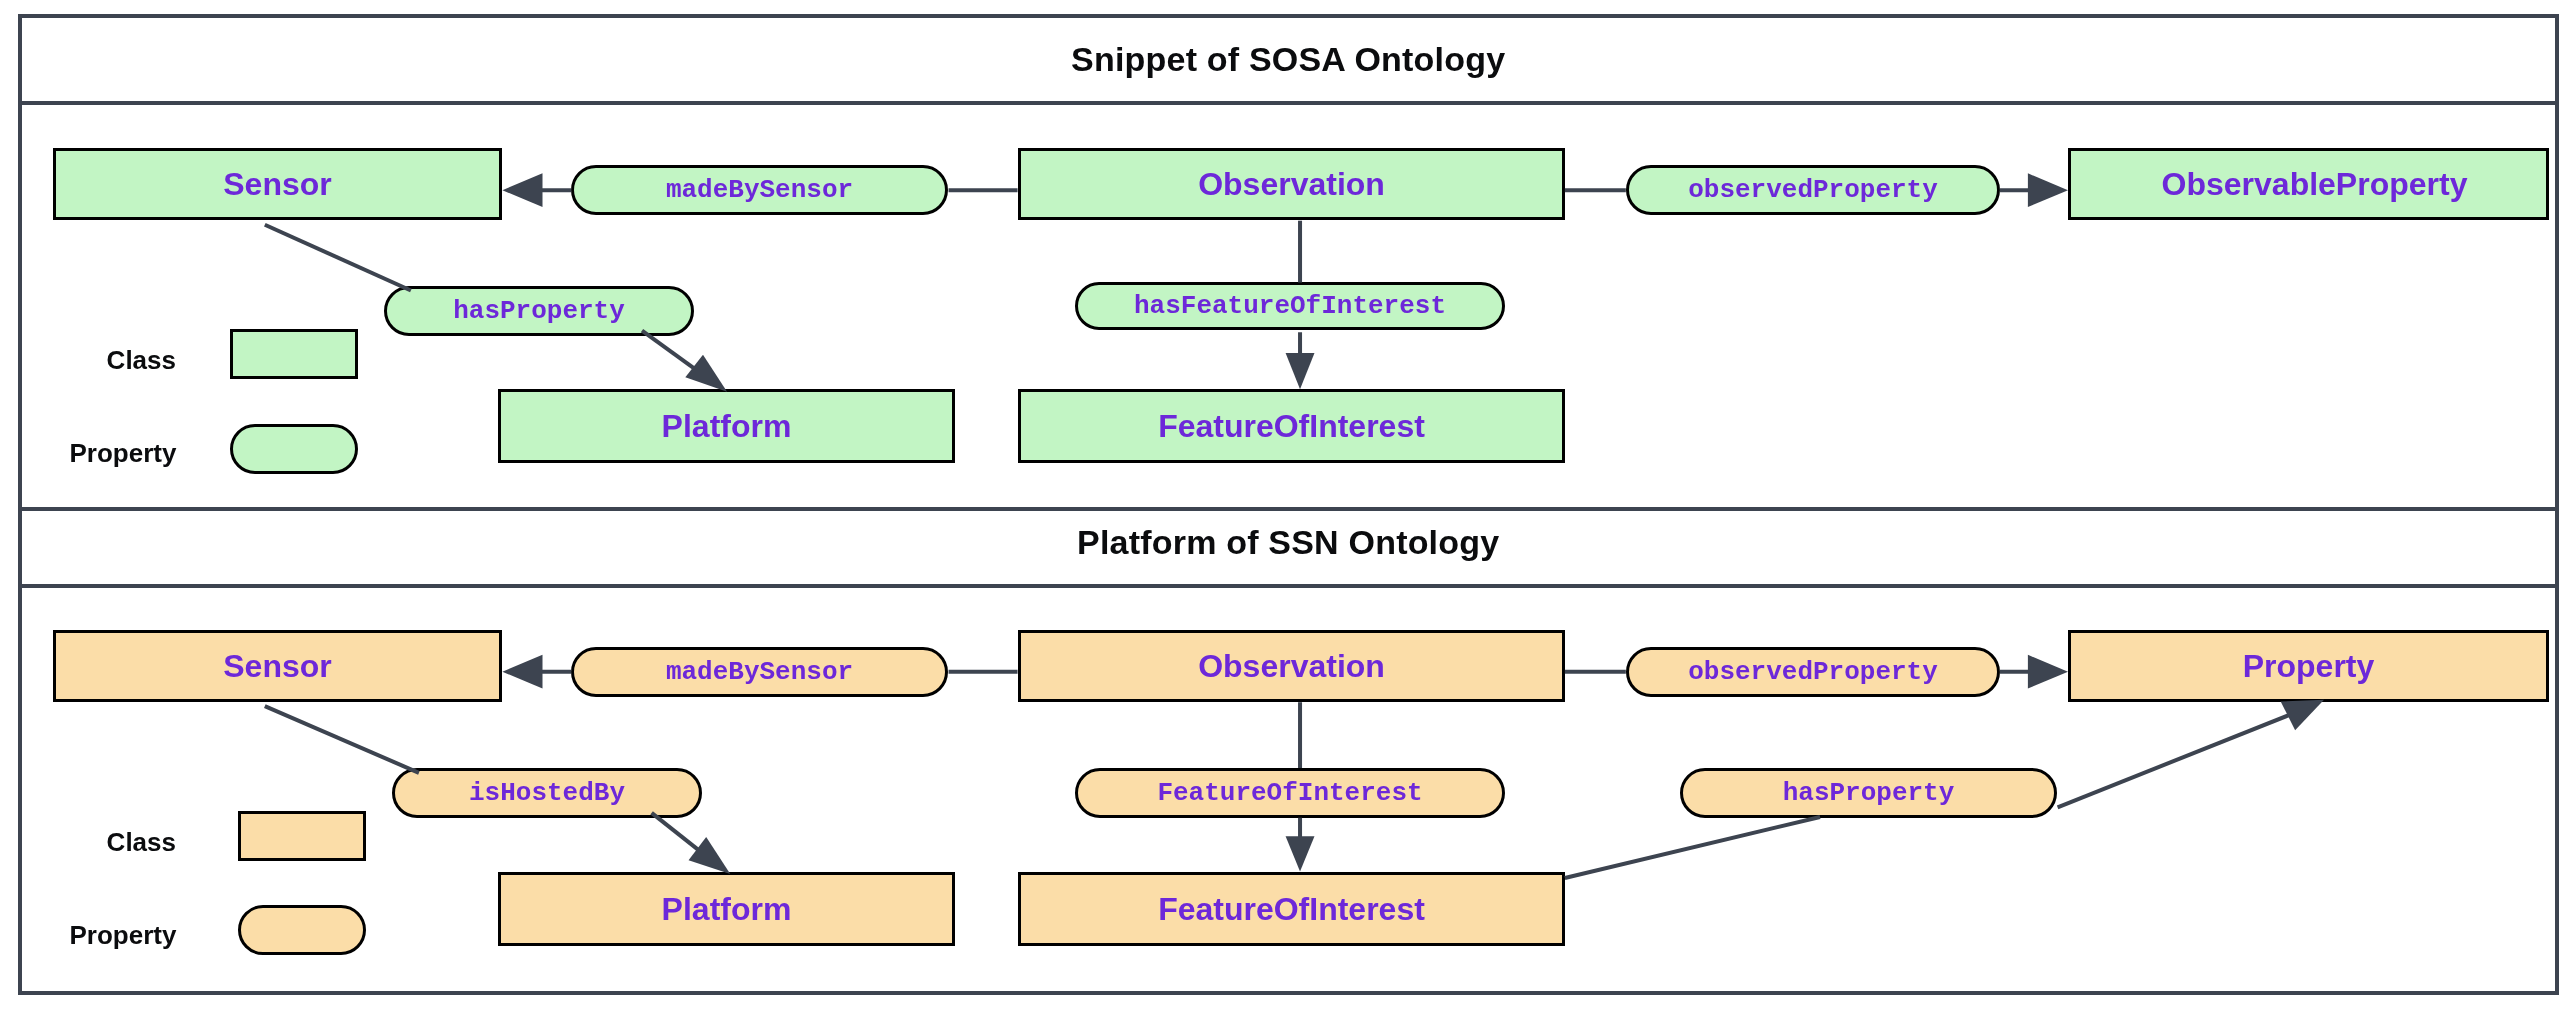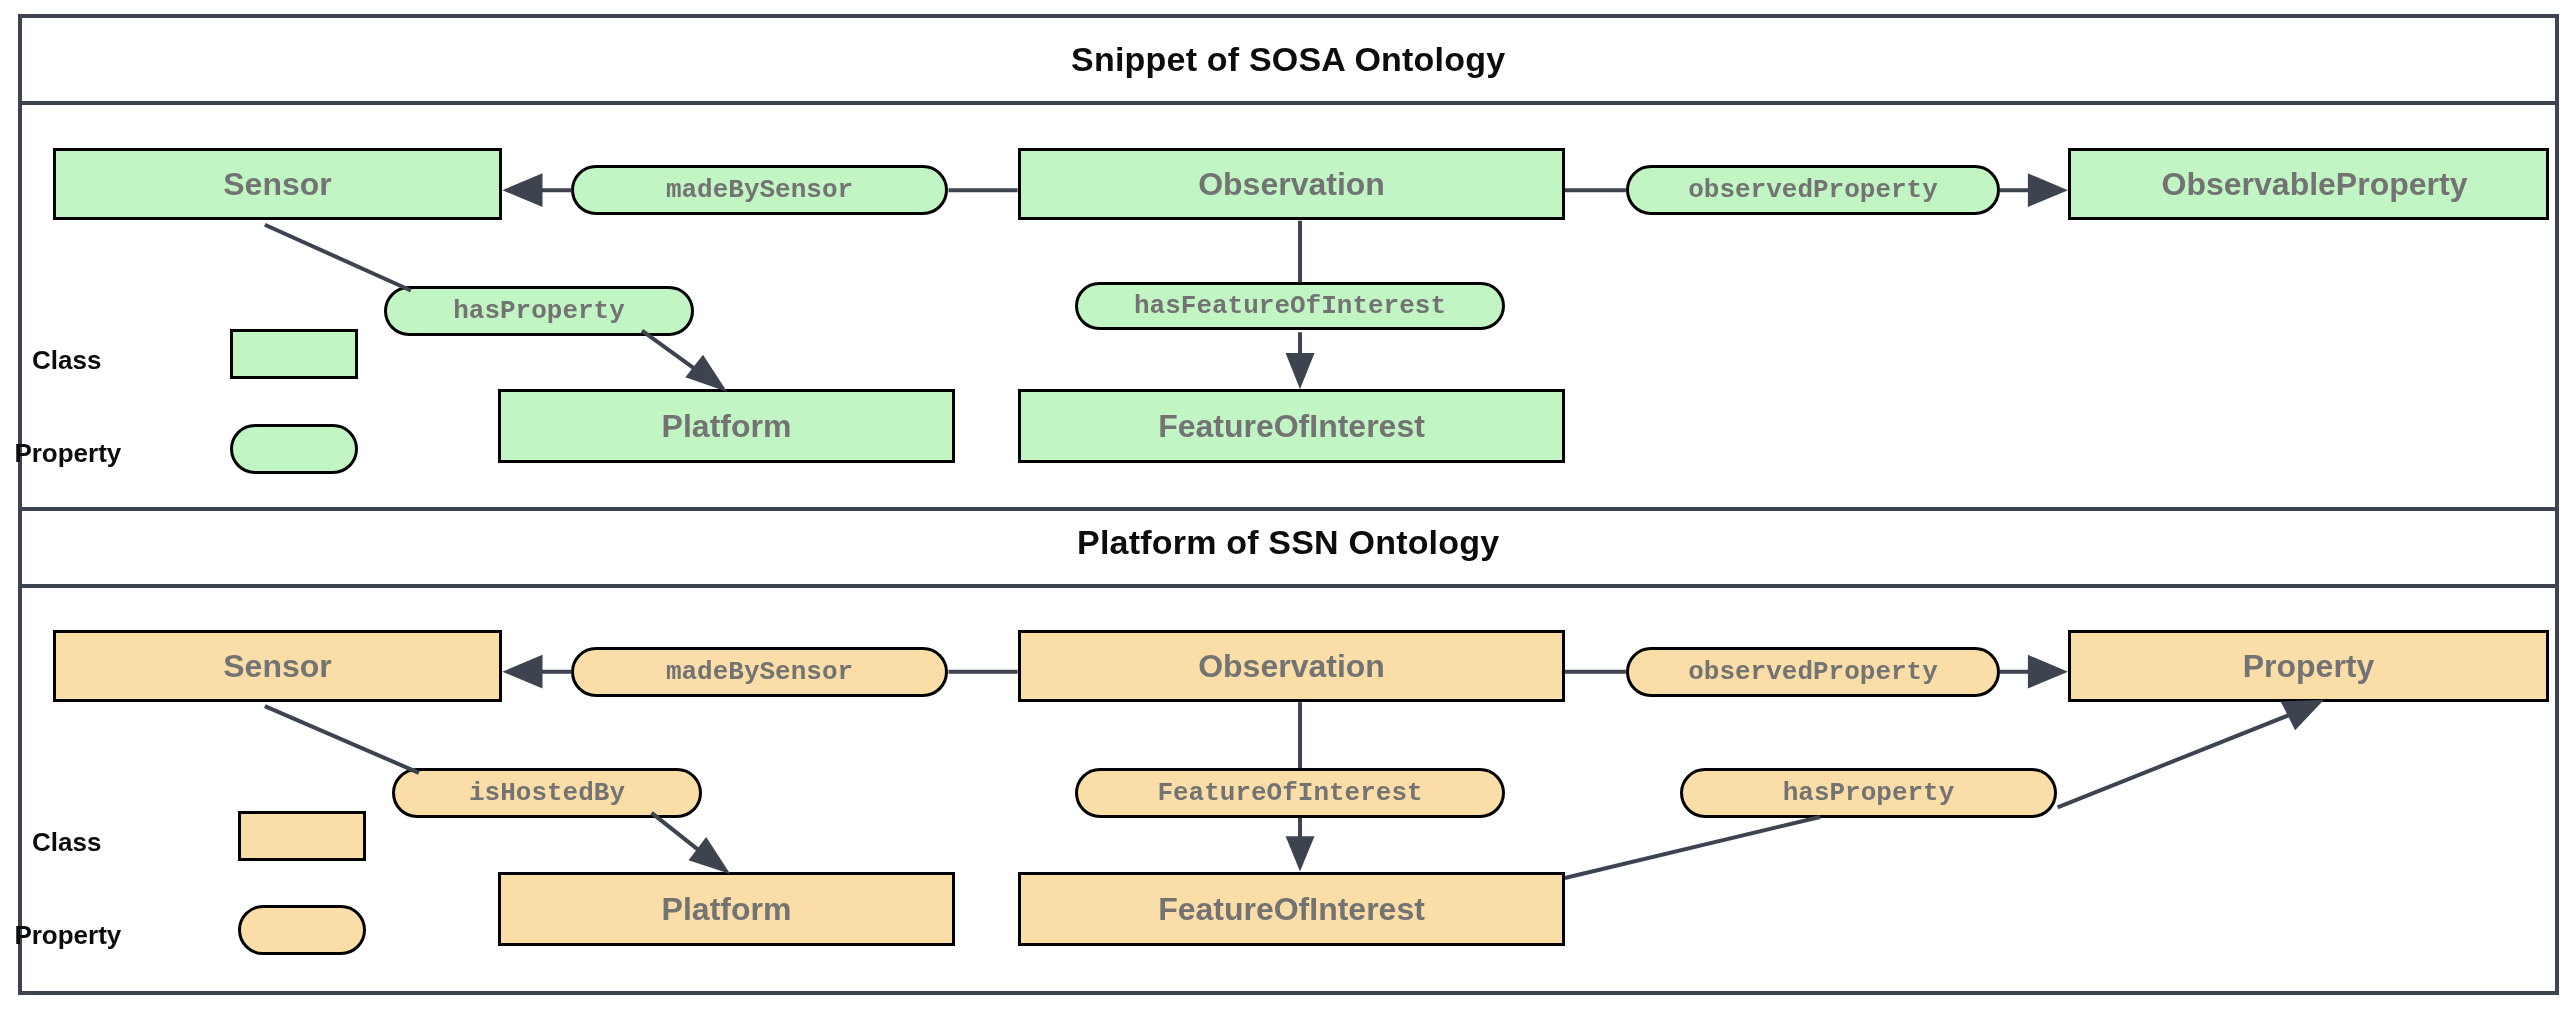--- a/index.html
+++ b/index.html
@@ -50,21 +50,21 @@
   }
 
   
   .node {
     position: absolute;
     box-sizing: border-box;
     display: flex;
     align-items: center;
     justify-content: center;
     border: 3.2px solid #000000;
-    color: #737373;
+    color: #6d28d9;
     font-weight: bold;
     line-height: 1;
     white-space: nowrap;
   }
   .cls {
     border-radius: 0;
     font-size: 32px;
   }
   .prop {
     border-radius: 802px;
@@ -74,20 +74,21 @@
   .green { background: #c2f5c4; }
   .orange { background: #fbdda8; }
 
   
   .legend-label {
     position: absolute;
     font-size: 26px;
     font-weight: bold;
     color: #0b0c0e;
     white-space: nowrap;
+    text-align: right;
   }
   .swatch {
     position: absolute;
     box-sizing: border-box;
     border: 3.2px solid #000000;
   }
   .swatch.rect { border-radius: 0; }
   .swatch.pill { border-radius: 802px; }
 
   

